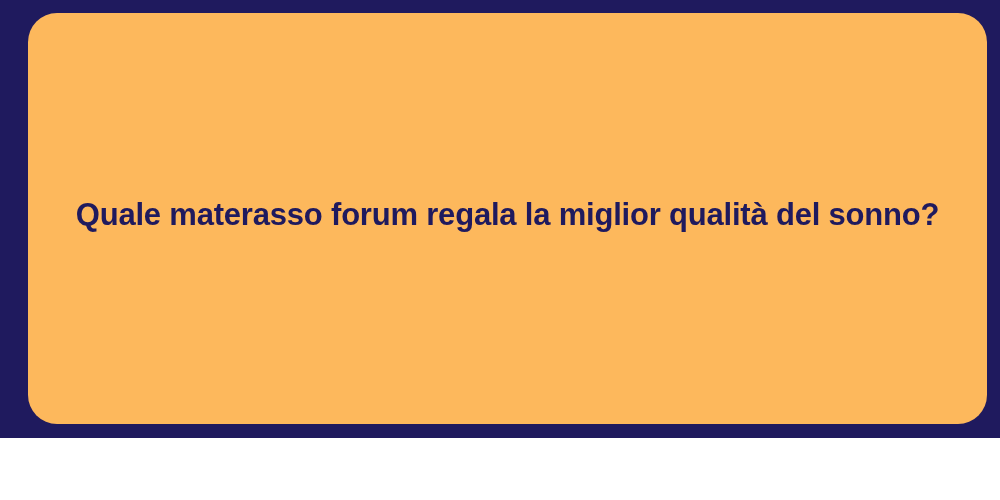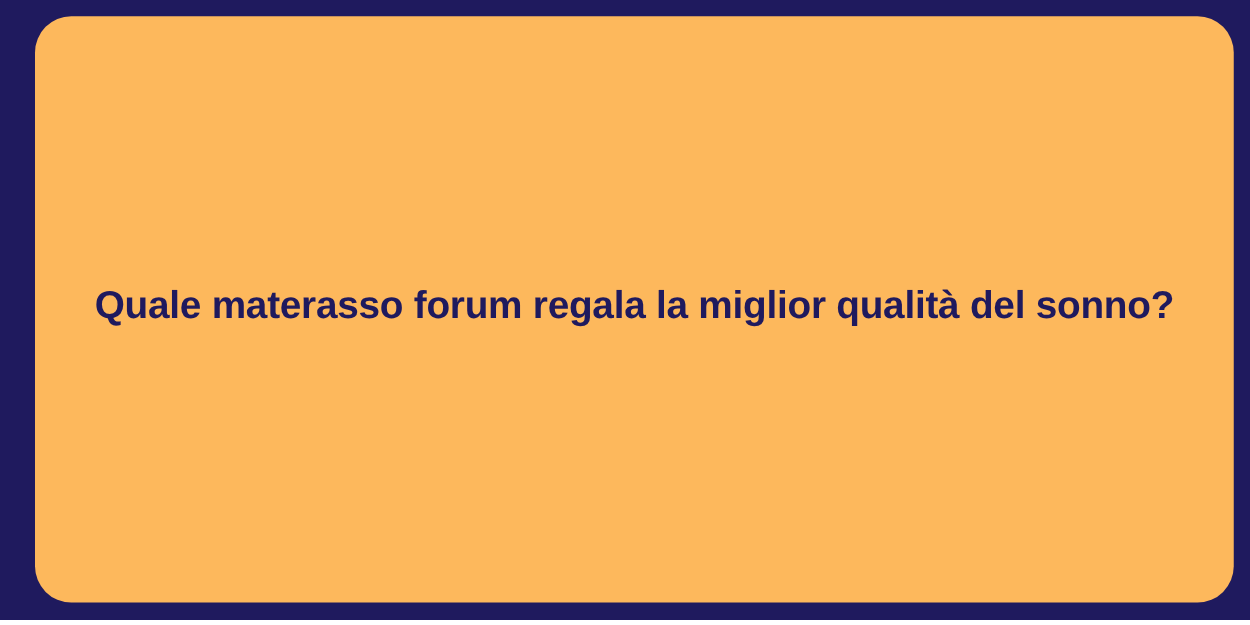--- a/index.html
+++ b/index.html
@@ -13,21 +13,21 @@
     height: 500px;
     overflow: hidden;
     font-family: "Liberation Sans", sans-serif;
   }
 
   
   #banner-frame {
     position: relative;
     box-sizing: border-box;
     width: 1000px;
-    height: 496px;
+    height: 438px;
     background: #1f1a5e;
     padding: 13px 13px 14px 28px;
   }
 
   
   #banner-panel {
     box-sizing: border-box;
     width: 100%;
     height: 100%;
     background: #fdb85c;

